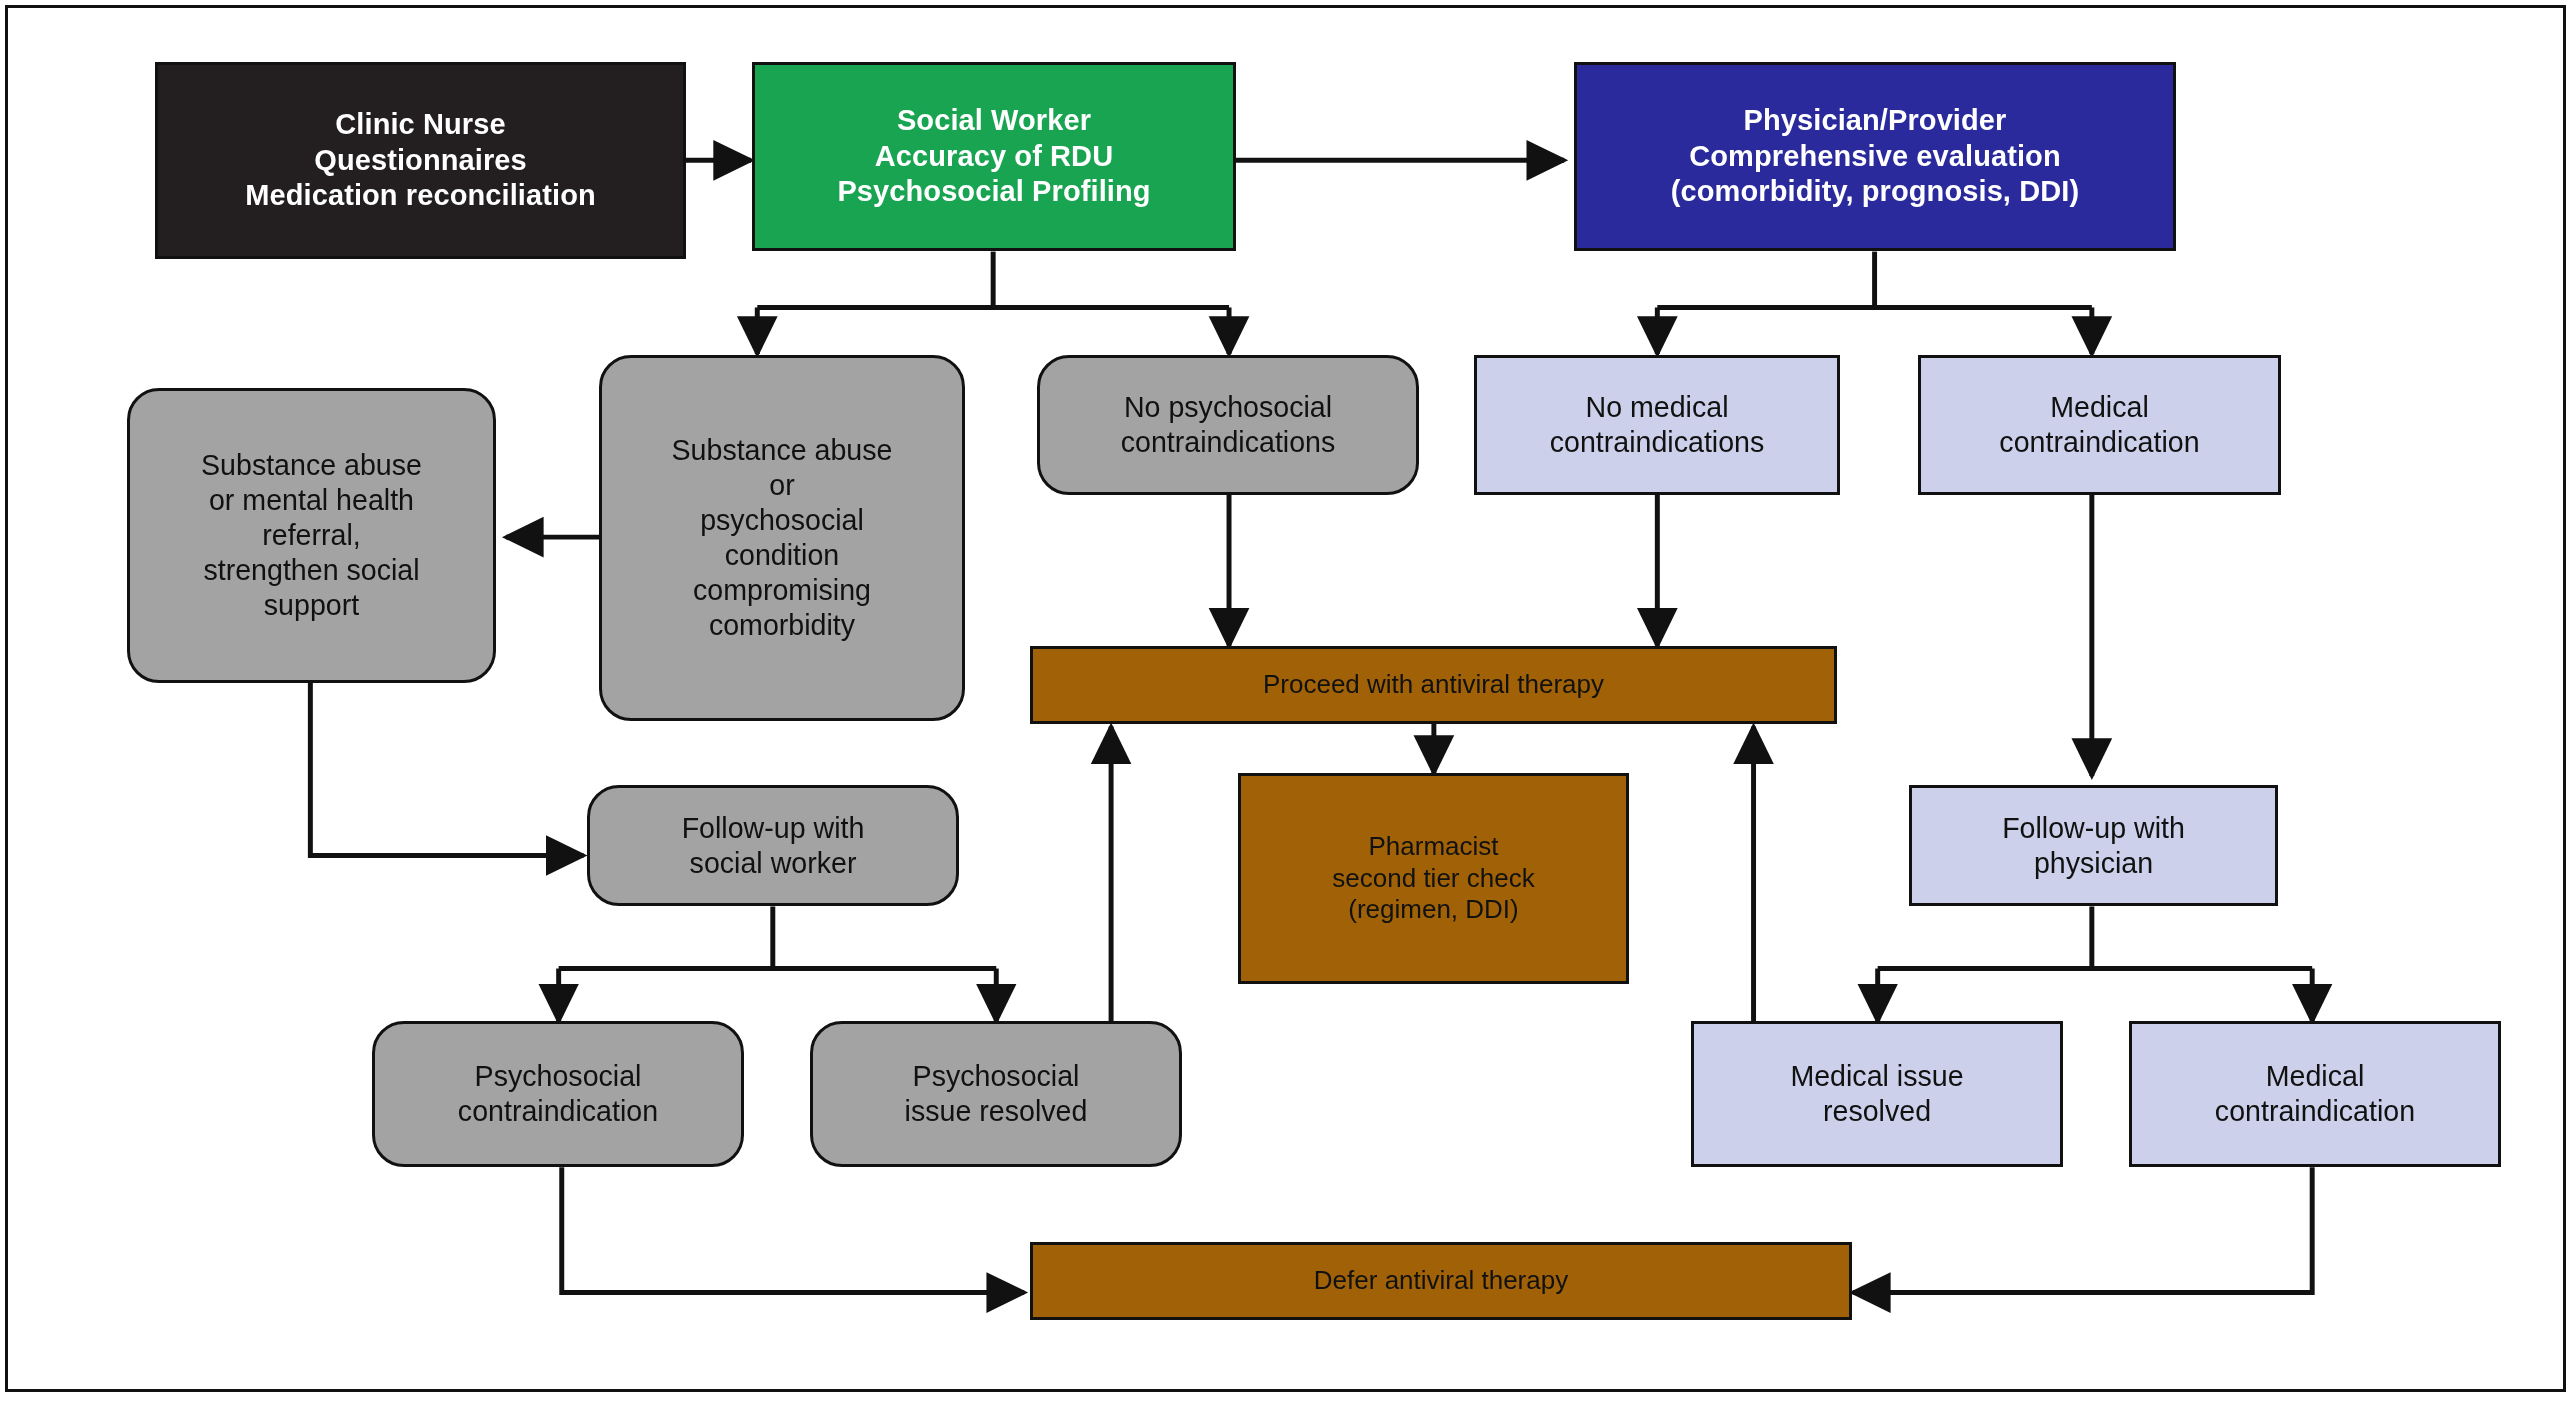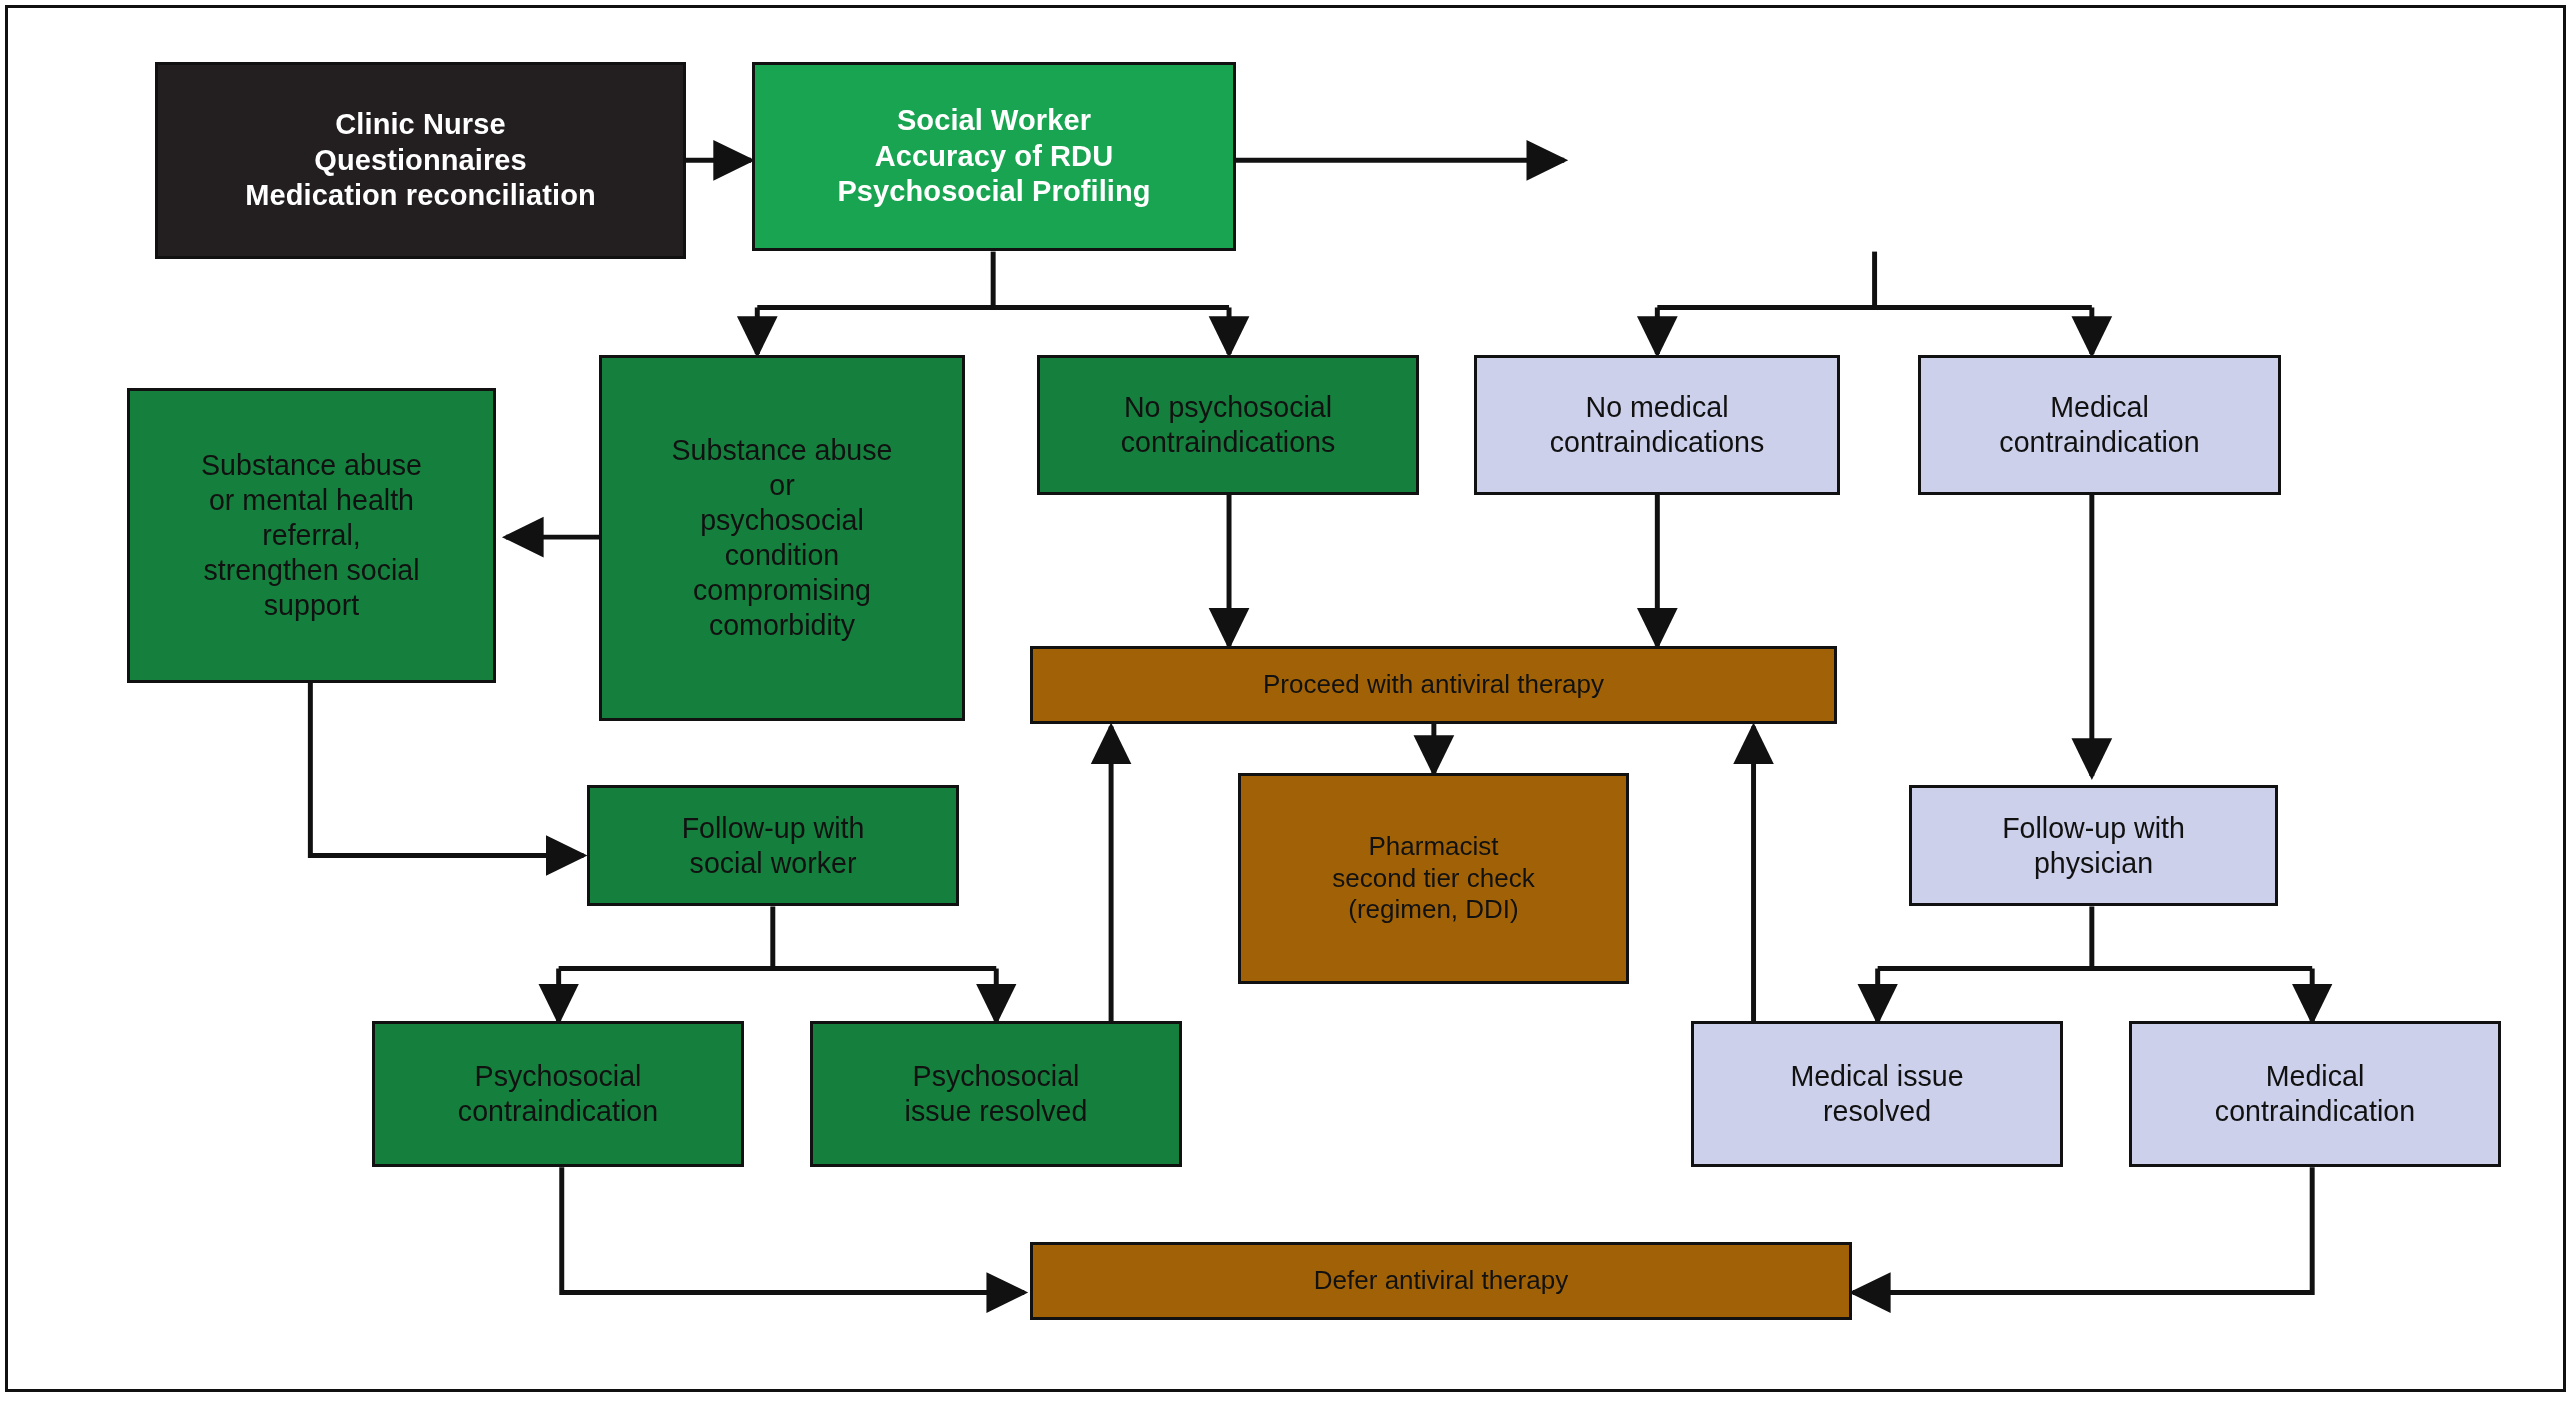--- a/index.html
+++ b/index.html
@@ -43,21 +43,21 @@
     justify-content: center;
     text-align: center;
     line-height: 1.22;
     border: 3.1px solid #111111;
     padding: 2.5px 6.2px;
   }
   .node .lbl { display: block; width: 100%; }
   .t-dark   { background: #231f20; color: #ffffff; font-weight: bold; font-size: 29px; margin-left: 28px; }
   .t-green  { background: #18a451; color: #ffffff; font-weight: bold; font-size: 29px; }
   .t-blue   { background: #2a2a9c; color: #ffffff; font-weight: bold; font-size: 29px; }
-  .t-lgreen { background: #15803d; color: #111111; font-size: 28.6px; }
+  .t-lgreen { background: #a3a3a3; color: #111111; font-size: 28.6px; border-radius: 32px; }
   .t-lblue  { background: #ccd0ea; color: #111111; font-size: 28.6px; }
   .t-white  { background: #a16207; color: #111111; font-size: 26px; }
   .t-dark .lbl, .t-green .lbl, .t-blue .lbl { letter-spacing: 0.1px; }
 </style>
 </head>
 <body>
 
 <div id="stage">
   <div id="frame"></div>
 
@@ -116,20 +116,23 @@
   </svg>
 
   <div class="node t-dark" style="left:127px;top:62px;width:531px;height:197px;">
     <span class="lbl"><span>Clinic   Nurse</span><br><span>Questionnaires</span><br><span>Medication reconciliation</span></span>
   </div>
 
   <div class="node t-green" style="left:752px;top:62px;width:484px;height:189px;">
     <span class="lbl"><span>Social Worker</span><br><span>Accuracy of RDU</span><br><span>Psychosocial Profiling</span></span>
   </div>
 
+  <div class="node t-blue" style="left:1574px;top:62px;width:602px;height:189px;">
+    <span class="lbl"><span>Physician/Provider</span><br><span>Comprehensive evaluation</span><br><span>(comorbidity, prognosis, DDI)</span></span>
+  </div>
 
   <div class="node t-lgreen" style="left:127px;top:388px;width:369px;height:295px;">
     <span class="lbl"><span>Substance abuse</span><br><span>or mental health</span><br><span>referral,</span><br><span>strengthen social</span><br><span>support</span></span>
   </div>
 
   <div class="node t-lgreen" style="left:599px;top:355px;width:366px;height:366px;">
     <span class="lbl"><span>Substance abuse</span><br><span>or</span><br><span>psychosocial</span><br><span>condition</span><br><span>compromising</span><br><span>comorbidity</span></span>
   </div>
 
   <div class="node t-lgreen" style="left:1037px;top:355px;width:382px;height:140px;">

